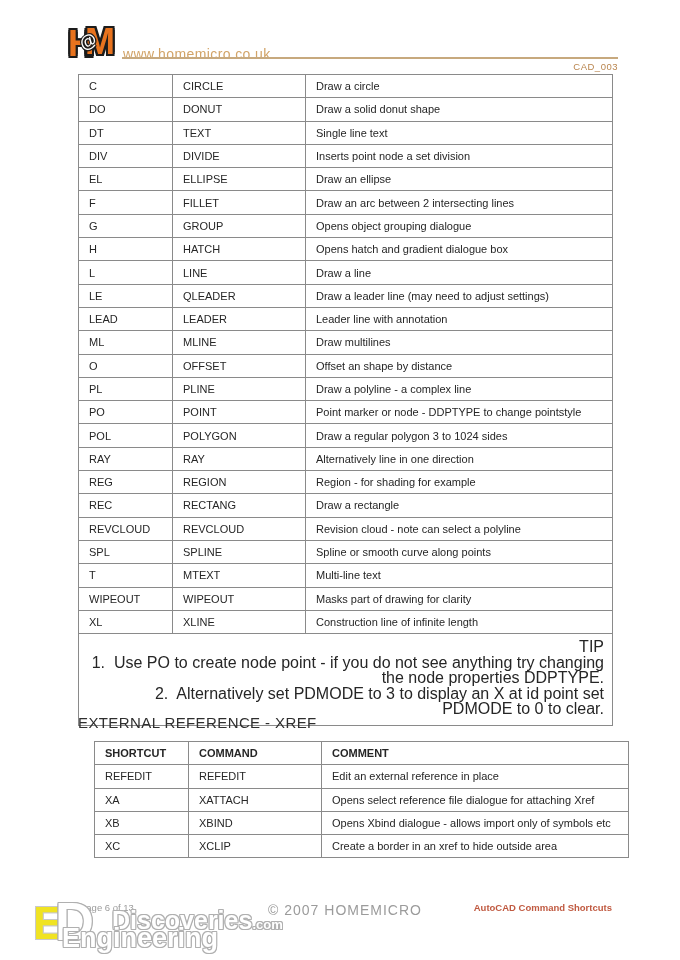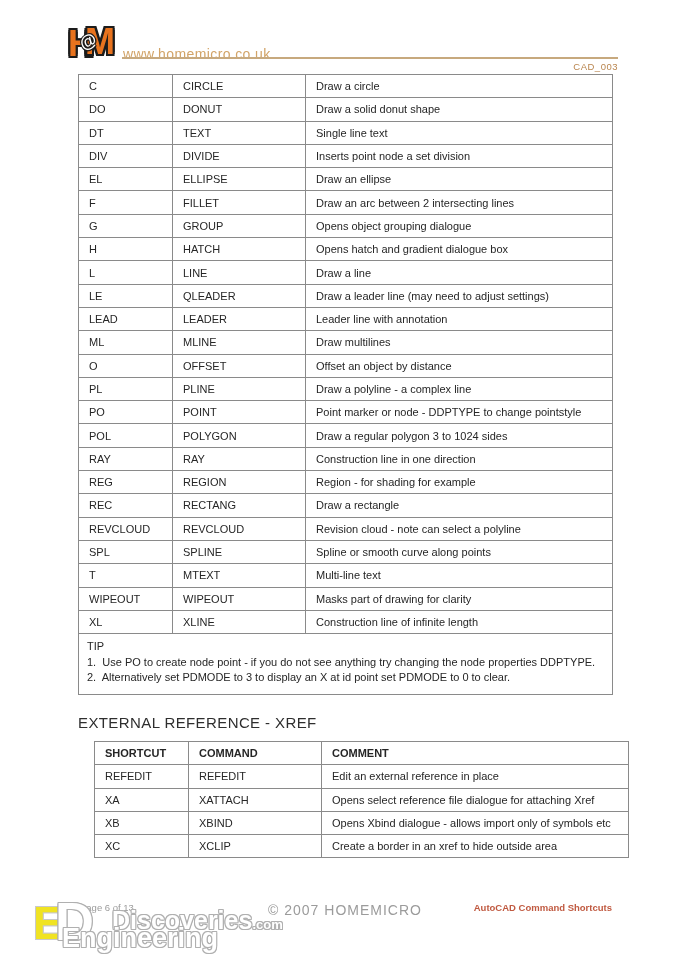--- a/index.html
+++ b/index.html
@@ -39,21 +39,21 @@
   col.c1{width:94px;} col.c2{width:133px;} col.c3{width:307px;}
   td,th{
     border:1px solid #8a8a8a;height:22.3px;padding:0 4px 0 10px;
     font-size:11px;color:#262626;vertical-align:middle;text-align:left;
     white-space:nowrap;overflow:hidden;
   }
   th{font-weight:700;}
   .tip-cell{
     height:auto;padding:5px 8px 8px 8px;line-height:15.5px;white-space:normal;
   }
-  .tip-cell div{font-size:11px;color:#262626;}
+  .tip-cell div{font-size:16px;color:#262626;text-align:right;}
 
   
   .section-heading{
     position:absolute;left:78px;top:714px;margin:0;
     font-size:15px;font-weight:400;color:#2e2e2e;letter-spacing:.4px;
   }
 
   
   .footer-page{position:absolute;left:80px;top:902px;font-size:9.5px;color:#9b9b9b;}
   .footer-copy{
@@ -160,41 +160,41 @@
             <td>Leader line with annotation</td>
           </tr>
           <tr>
             <td>ML</td>
             <td>MLINE</td>
             <td>Draw multilines</td>
           </tr>
           <tr>
             <td>O</td>
             <td>OFFSET</td>
-            <td>Offset an object by distance</td>
+            <td>Offset an shape by distance</td>
           </tr>
           <tr>
             <td>PL</td>
             <td>PLINE</td>
             <td>Draw a polyline - a complex line</td>
           </tr>
           <tr>
             <td>PO</td>
             <td>POINT</td>
             <td>Point marker or node - DDPTYPE to change pointstyle</td>
           </tr>
           <tr>
             <td>POL</td>
             <td>POLYGON</td>
             <td>Draw a regular polygon 3 to 1024 sides</td>
           </tr>
           <tr>
             <td>RAY</td>
             <td>RAY</td>
-            <td>Construction line in one direction</td>
+            <td>Alternatively line in one direction</td>
           </tr>
           <tr>
             <td>REG</td>
             <td>REGION</td>
             <td>Region - for shading for example</td>
           </tr>
           <tr>
             <td>REC</td>
             <td>RECTANG</td>
             <td>Draw a rectangle</td>

